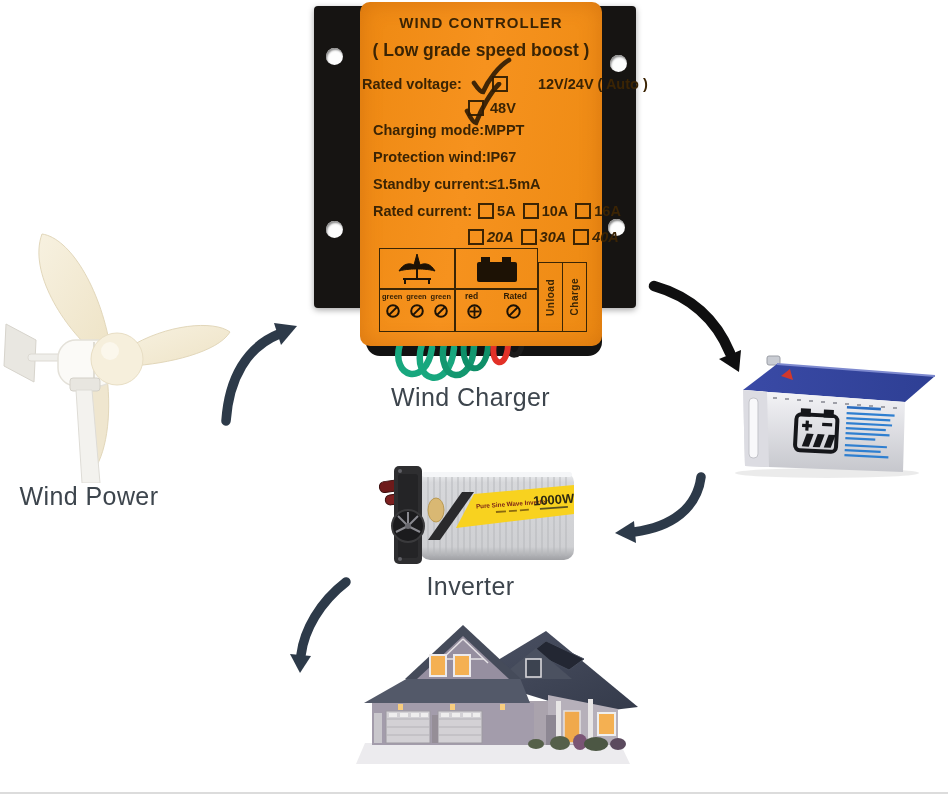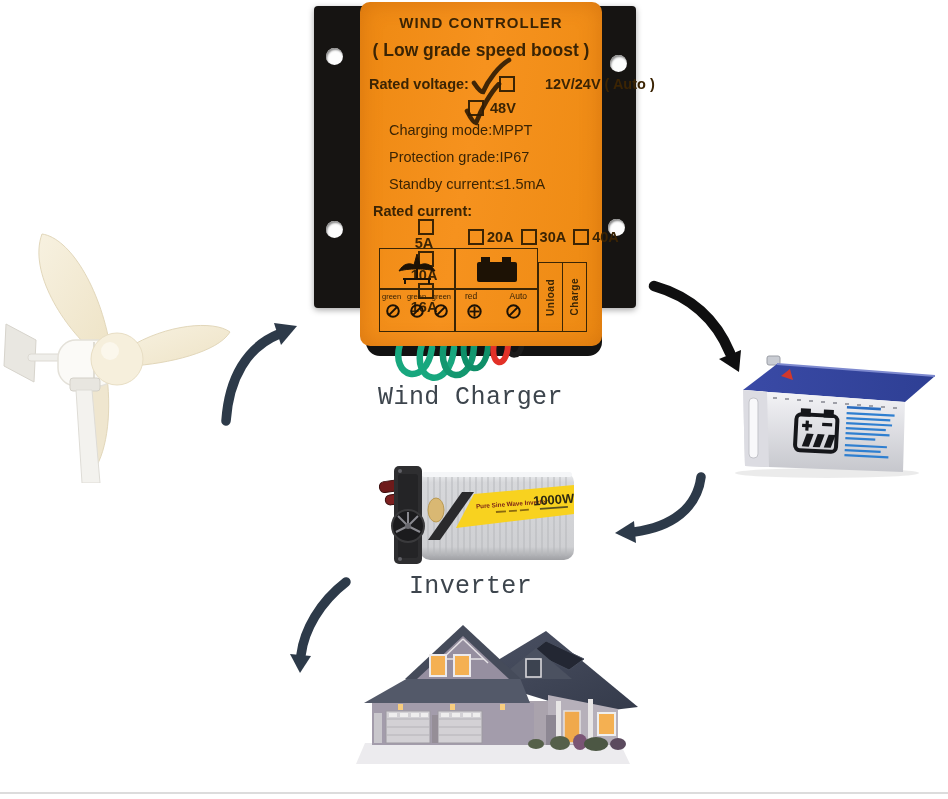--- a/index.html
+++ b/index.html
@@ -3,47 +3,47 @@
 <meta charset="utf-8">
 <style>
   html,body{margin:0;padding:0;background:#fff;}
   .canvas{
     position:relative;width:948px;height:799px;background:#fff;overflow:hidden;
     font-family:"Liberation Sans", sans-serif;
   }
   
   .caption{
     position:absolute;text-align:center;font-size:25px;font-weight:500;
-    color:var(--caption_text,#3d454d);letter-spacing:.4px;white-space:nowrap;font-family:Liberation Mono, monospace;
+    color:var(--caption_text,#3d454d);letter-spacing:.4px;white-space:nowrap;
   }
   
   .frame{position:absolute;left:314px;top:6px;width:322px;height:302px;background:var(--frame_black,#161412);border-radius:4px;box-shadow:0 2px 6px rgba(0,0,0,.35);}
   .hole{position:absolute;width:17px;height:17px;border-radius:50%;background:#fdfdfd;box-shadow:inset 1px 2px 2px #8a8a8a;}
   .body-bottom{position:absolute;left:366px;top:298px;width:236px;height:58px;background:#121212;border-radius:0 0 14px 14px;}
   .panel{
     position:absolute;left:360px;top:2px;width:242px;height:344px;border-radius:10px;
     background:linear-gradient(100deg,#ee8912,var(--panel_orange,#f6921e) 45%,#ed8a12);
     box-shadow:inset 0 0 22px rgba(150,60,0,.28);
     color:var(--panel_text,#3b2404);
   }
   .p-title{position:absolute;left:0;top:12px;width:100%;text-align:center;font-size:15px;font-weight:bold;letter-spacing:1px;}
   .p-subtitle{position:absolute;left:0;top:38px;width:100%;text-align:center;font-size:17.5px;font-weight:bold;}
-  .pline{position:absolute;left:29px;font-size:14.5px;font-weight:normal;white-space:nowrap;}
+  .pline{position:absolute;left:13px;font-size:14.5px;font-weight:bold;white-space:nowrap;}
   .prow{position:absolute;display:flex;align-items:center;font-size:14.5px;font-weight:bold;white-space:nowrap;}
   .cbx{display:inline-block;width:12px;height:12px;border:2px solid var(--panel_text,#3b2404);background:transparent;flex:none;}
   .gap6{margin-left:6px;}.gap7{margin-left:7px;}.gap3{margin-left:3px;}
   .check{position:absolute;pointer-events:none;}
   .term-boxA{position:absolute;left:19px;top:246px;width:159px;height:84px;border:1.6px solid #3a2505;box-sizing:border-box;}
   .tb-div-v{position:absolute;left:74px;top:0;width:1.6px;height:100%;background:#3a2505;}
   .tb-div-h{position:absolute;left:0;top:39px;width:100%;height:1.6px;background:#3a2505;}
   .strip{position:absolute;top:260px;width:25px;height:70px;border:1.6px solid #3a2505;box-sizing:border-box;display:flex;align-items:center;justify-content:center;}
   .strip.unload{left:178px;}
   .strip.charge{left:202px;}
   .vlabel{writing-mode:vertical-rl;transform:rotate(180deg);font-size:10px;font-weight:bold;color:#3a2505;letter-spacing:.5px;}
-  .wire-lbl-row{position:absolute;display:flex;justify-content:space-between;font-weight:normal;color:#2f1d05;}
+  .wire-lbl-row{position:absolute;display:flex;justify-content:space-between;font-weight:bold;color:#2f1d05;}
   .screw-row{position:absolute;display:flex;justify-content:space-between;}
   .bottom-divider{position:absolute;left:0;top:792px;width:948px;height:2px;background:#dcdcdc;}
   svg text{font-family:"Liberation Sans", sans-serif;}
 </style>
 </head>
 <body>
 
 <div class="canvas">
 
   <svg style="position:absolute;left:0;top:0;pointer-events:none;" width="948" height="799" viewBox="0 0 948 799">
@@ -80,51 +80,51 @@
       <path d="M56,0 C48,38 84,44 86,2" fill="none" stroke="#12976f" stroke-width="6.5" stroke-linecap="round"></path>
       <path d="M76,0 C72,30 98,34 100,2" fill="none" stroke="#0e8f68" stroke-width="6" stroke-linecap="round"></path>
       <path d="M118,0 C122,16 132,13 134,0" fill="none" stroke="#1c1c1c" stroke-width="5.5" stroke-linecap="round"></path>
       <path d="M106,0 C102,22 118,26 120,2" fill="none" stroke="var(--wire_red,#e23127)" stroke-width="6" stroke-linecap="round"></path>
     </svg>
 
     <div class="panel">
       <div class="p-title">WIND CONTROLLER</div>
       <div class="p-subtitle">( Low grade speed boost )</div>
 
-      <div class="prow" style="left:9px;top:74px;gap:24px;">
+      <div class="prow" style="left:2px;top:74px;gap:24px;">
         <span>Rated voltage:</span>
         <span class="cbx gap6"></span>
         <span class="gap6">12V/24V ( Auto )</span>
       </div>
       <svg class="check" style="left:110px;top:55px;" width="44" height="44" viewBox="0 0 44 44">
         <path d="M4,26 C8,32 11,35 13,35 C18,23 29,9 39,3" fill="none" stroke="#2f1c04" stroke-width="4.6" stroke-linecap="round" opacity=".92"></path>
       </svg>
 
       <div class="prow" style="left:108px;top:98px;justify-content:space-between;">
         <span class="cbx"></span>
         <span class="gap6">48V</span>
       </div>
       <svg class="check" style="left:100px;top:80px;" width="44" height="48" viewBox="0 0 44 48">
         <path d="M7,29 C11,37 14,41 16,41 C21,27 31,10 39,2" fill="none" stroke="#2f1c04" stroke-width="4.6" stroke-linecap="round" opacity=".92"></path>
       </svg>
 
       <div class="pline" style="top:120px;">Charging mode:MPPT</div>
-      <div class="pline" style="top:147px;">Protection grade:IP67</div>
+      <div class="pline" style="top:147px;">Protection wind:IP67</div>
       <div class="pline" style="top:174px;">Standby current:≤1.5mA</div>
 
-      <div class="prow" style="left:13px;top:201px;flex-direction:column;">
+      <div class="prow" style="left:13px;top:201px;">
         <span>Rated current:</span>
         <span class="cbx gap6"></span>
         <span class="gap3">5A</span>
         <span class="cbx gap7"></span>
         <span class="gap3">10A</span>
         <span class="cbx gap7"></span>
         <span class="gap3">16A</span>
       </div>
-      <div class="prow" style="left:108px;top:227px;">
+      <div class="prow" style="left:108px;top:227px;font-style:italic;">
         <span class="cbx"></span>
         <span class="gap3">20A</span>
         <span class="cbx gap7"></span>
         <span class="gap3">30A</span>
         <span class="cbx gap7"></span>
         <span class="gap3">40A</span>
       </div>
 
       <div class="term-boxA">
         <div class="tb-div-v"></div>
@@ -159,21 +159,21 @@
               <circle cx="8" cy="8" r="5.8" fill="none" stroke="#1d1205" stroke-width="2"></circle>
               <line x1="4" y1="12" x2="12" y2="4" stroke="#1d1205" stroke-width="1.8"></line>
             </svg>
           <svg width="16" height="16" viewBox="0 0 16 16">
               <circle cx="8" cy="8" r="5.8" fill="none" stroke="#1d1205" stroke-width="2"></circle>
               <line x1="4" y1="12" x2="12" y2="4" stroke="#1d1205" stroke-width="1.8"></line>
             </svg>
         </div>
         <div class="wire-lbl-row" style="left:85px;top:42px;width:62px;font-size:8.5px;">
           <span>red</span>
-          <span>Auto</span>
+          <span>Rated</span>
         </div>
         <div class="screw-row" style="left:86px;top:54px;width:56px;">
           <svg width="17" height="17" viewBox="0 0 17 17">
               <circle cx="8.5" cy="8.5" r="6.2" fill="none" stroke="#1d1205" stroke-width="2"></circle>
               <line x1="8.5" y1="3.5" x2="8.5" y2="13.5" stroke="#1d1205" stroke-width="1.8"></line>
               <line x1="3.5" y1="8.5" x2="13.5" y2="8.5" stroke="#1d1205" stroke-width="1.8"></line>
             </svg>
           <svg width="17" height="17" viewBox="0 0 17 17">
               <circle cx="8.5" cy="8.5" r="6.2" fill="none" stroke="#1d1205" stroke-width="2"></circle>
               <line x1="4" y1="13" x2="13" y2="4" stroke="#1d1205" stroke-width="1.8"></line>
@@ -201,20 +201,21 @@
     <path d="M96,126 C64,100 28,44 42,6 C70,10 100,60 110,118 Z" fill="url(#bladeG)" stroke="#e2d7ba" stroke-width="1"></path>
     <path d="M128,120 C166,96 214,92 230,104 C218,124 168,136 130,138 Z" fill="url(#bladeG)" stroke="#e2d7ba" stroke-width="1"></path>
     <path d="M106,142 C112,180 108,222 94,242 C84,214 88,168 98,142 Z" fill="#efe6cf" stroke="#e2d7ba" stroke-width="1"></path>
     <rect x="58" y="112" width="58" height="46" rx="18" fill="#fbfaf7" stroke="#e4e1d9" stroke-width="1.5"></rect>
     <line x1="94" y1="114" x2="94" y2="156" stroke="#e0ddd4" stroke-width="2"></line>
     <circle cx="117" cy="131" r="26" fill="#f6efdc" stroke="#e8dec4" stroke-width="1"></circle>
     <circle cx="110" cy="123" r="9" fill="#fbf7ec"></circle>
     <rect x="70" y="150" width="30" height="13" rx="3" fill="#e8e6e0" stroke="#d3d0c8" stroke-width="1"></rect>
     <polygon points="76,162 92,162 100,255 82,255" fill="#f3f2ee" stroke="#dedcd6" stroke-width="1"></polygon>
   </svg>
+  <div class="caption" style="left:0;top:482px;width:178px;">Wind Power</div>
 
   <div class="caption" style="left:338px;top:383px;width:265px;">Wind Charger</div>
 
   <svg style="position:absolute;left:715px;top:350px;" width="225" height="130" viewBox="0 0 225 130">
     <defs>
       <linearGradient id="batFront" x1="0" y1="0" x2="0" y2="1">
         <stop offset="0" stop-color="#f4f4f7"></stop>
           <stop offset="1" stop-color="#c6c7cd"></stop>
       </linearGradient>
       <linearGradient id="batTop" x1="0" y1="0" x2="1" y2="0">

